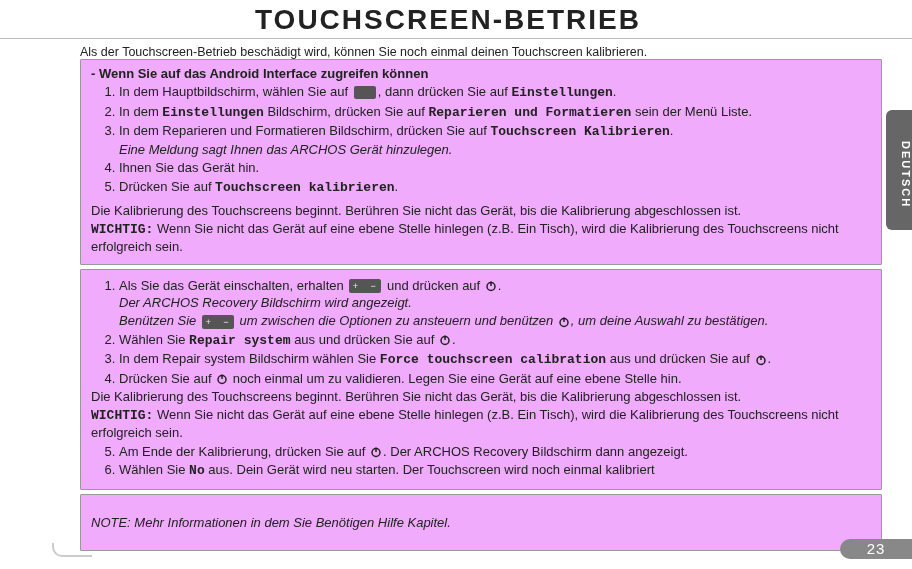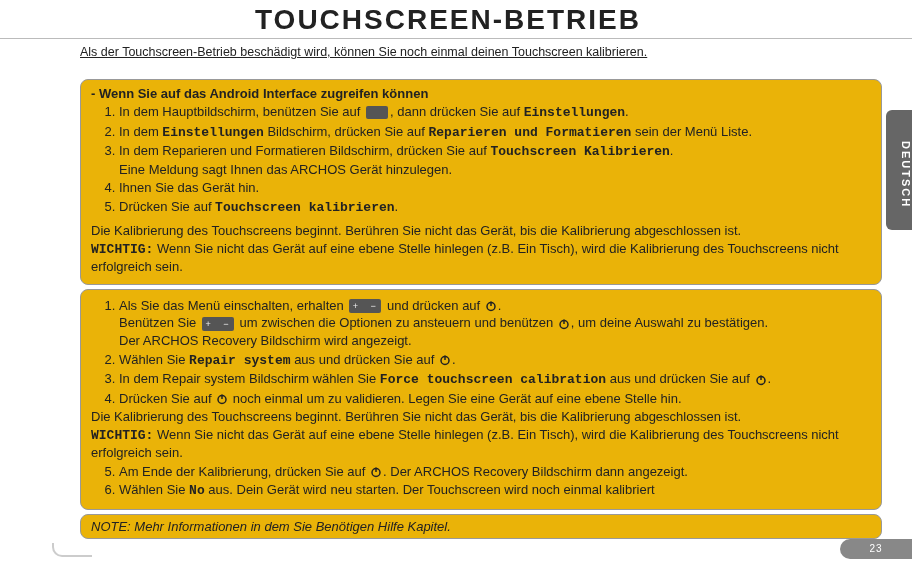--- a/index.html
+++ b/index.html
@@ -25,55 +25,55 @@
   .title-rule {
     border: none;
     border-top: 1px solid #bbb;
     margin: 0 0 6px 0;
   }
   .content {
     padding: 0 30px 0 80px;
   }
   .intro {
     font-size: 12.5px;
-    margin-bottom: 20px;
-    text-decoration: underline;
+    margin-bottom: 0;
   }
   .box {
     border: 1px solid #999;
-    border-radius: 8px;
+    border-radius: 1px;
     padding: 6px 10px 8px 10px;
     margin-bottom: 4px;
-    background: #eab308;
+    background: #f0abfc;
   }
   .section-heading {
     font-weight: 700;
     font-size: 13px;
     margin-bottom: 2px;
   }
   ol {
     list-style: decimal;
     padding-left: 28px;
   }
   ol > li {
     margin: 1px 0;
     line-height: 1.35;
   }
   .subline {
     padding-left: 0;
     display: block;
+    font-style: italic;
   }
   .para {
     margin-top: 6px;
     line-height: 1.35;
   }
   .bold-inline { font-weight: 700; font-family: Liberation Mono, monospace; }
   .note-box {
     font-style: italic;
-    padding: 4px 10px;
+    padding: 20px 10px;
   }
   .side-tab {
     position: absolute;
     right: 0;
     top: 110px;
     width: 26px;
     height: 120px;
     background: #666;
     border-top-left-radius: 6px;
     border-bottom-left-radius: 6px;
@@ -89,21 +89,21 @@
     position: absolute;
     right: 0;
     bottom: 10px;
     width: 72px;
     height: 20px;
     background: #888;
     color: #fff;
     border-top-left-radius: 10px;
     border-bottom-left-radius: 10px;
     font-family: "Arial Black", Impact, sans-serif;
-    font-size: 10px;
+    font-size: 15px;
     text-align: center;
     line-height: 20px;
     letter-spacing: 1px;
   }
   .corner-deco {
     position: absolute;
     left: 52px;
     bottom: 12px;
     width: 40px;
     height: 14px;
@@ -156,21 +156,21 @@
 <hr class="title-rule">
 
 <div class="content">
 
   <div class="intro">Als der Touchscreen-Betrieb beschädigt wird, können Sie noch einmal deinen Touchscreen kalibrieren.</div>
 
   <div class="box">
     <div class="section-heading">-   Wenn Sie auf das Android Interface zugreifen können</div>
     <ol>
       <li>
-        <span>In dem Hauptbildschirm, benützen Sie auf</span>
+        <span>In dem Hauptbildschirm, wählen Sie auf</span>
         <span class="icon-home"></span><span>, dann drücken Sie auf </span><span class="bold-inline">Einstellungen</span><span>.</span>
       </li>
       <li>
         <span>In dem </span><span class="bold-inline">Einstellungen</span><span> Bildschirm, drücken Sie auf </span><span class="bold-inline">Reparieren und Formatieren</span><span> sein der Menü Liste.</span>
       </li>
       <li>
         <span>In dem Reparieren und Formatieren Bildschirm, drücken Sie auf </span><span class="bold-inline">Touchscreen Kalibrieren</span><span>.</span>
         <span class="subline">Eine Meldung sagt Ihnen das ARCHOS Gerät hinzulegen.</span>
       </li>
       <li>Ihnen Sie das Gerät hin.</li>
@@ -180,31 +180,31 @@
     </ol>
     <div class="para">
       <span>Die Kalibrierung des Touchscreens beginnt. Berühren Sie nicht das Gerät, bis die Kalibrierung abgeschlossen ist.</span><br>
       <span class="bold-inline">WICHTIG:</span><span> Wenn Sie nicht das Gerät auf eine ebene Stelle hinlegen (z.B. Ein Tisch), wird die Kalibrierung des Touchscreens nicht erfolgreich sein.</span>
     </div>
   </div>
 
   <div class="box">
     <ol>
       <li>
-        <span>Als Sie das Menü einschalten, erhalten </span><span class="icon-rocker"></span><span> und drücken auf </span><span class="icon-power"><svg viewBox="0 0 24 24">
+        <span>Als Sie das Gerät einschalten, erhalten </span><span class="icon-rocker"></span><span> und drücken auf </span><span class="icon-power"><svg viewBox="0 0 24 24">
               <circle cx="12" cy="13" r="8" fill="none" stroke="#222" stroke-width="3"></circle>
               <line x1="12" y1="3" x2="12" y2="12" stroke="#222" stroke-width="3"></line>
             </svg></span><span>.</span>
+        <span class="subline">Der ARCHOS Recovery Bildschirm wird angezeigt.</span>
         <span class="subline">
           <span>Benützen Sie </span><span class="icon-rocker"></span><span> um zwischen die Optionen zu ansteuern und benützen </span><span class="icon-power"><svg viewBox="0 0 24 24">
                 <circle cx="12" cy="13" r="8" fill="none" stroke="#222" stroke-width="3"></circle>
                 <line x1="12" y1="3" x2="12" y2="12" stroke="#222" stroke-width="3"></line>
               </svg></span><span>, um deine Auswahl zu bestätigen.</span>
         </span>
-        <span class="subline">Der ARCHOS Recovery Bildschirm wird angezeigt.</span>
       </li>
       <li>
         <span>Wählen Sie </span><span class="bold-inline">Repair system</span><span> aus und drücken Sie auf </span><span class="icon-power"><svg viewBox="0 0 24 24">
               <circle cx="12" cy="13" r="8" fill="none" stroke="#222" stroke-width="3"></circle>
               <line x1="12" y1="3" x2="12" y2="12" stroke="#222" stroke-width="3"></line>
             </svg></span><span>.</span>
       </li>
       <li>
         <span>In dem Repair system Bildschirm wählen Sie </span><span class="bold-inline">Force touchscreen calibration</span><span> aus und drücken Sie auf </span><span class="icon-power"><svg viewBox="0 0 24 24">
               <circle cx="12" cy="13" r="8" fill="none" stroke="#222" stroke-width="3"></circle>

